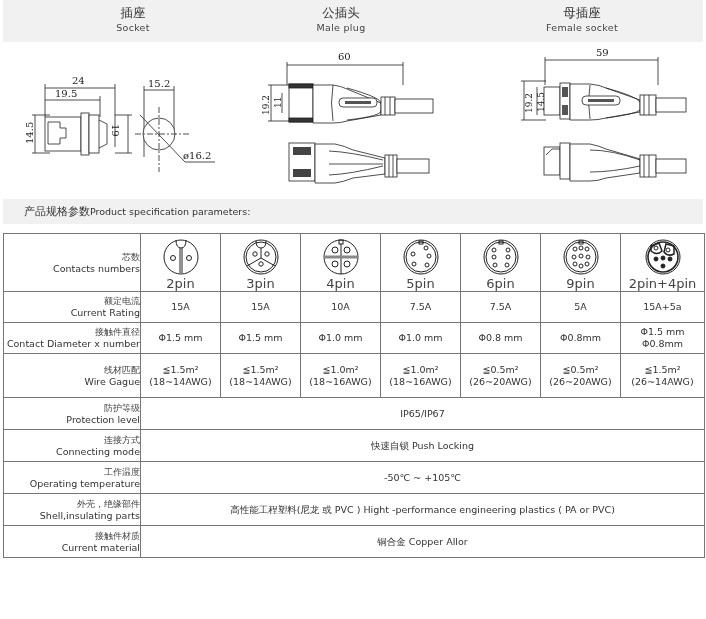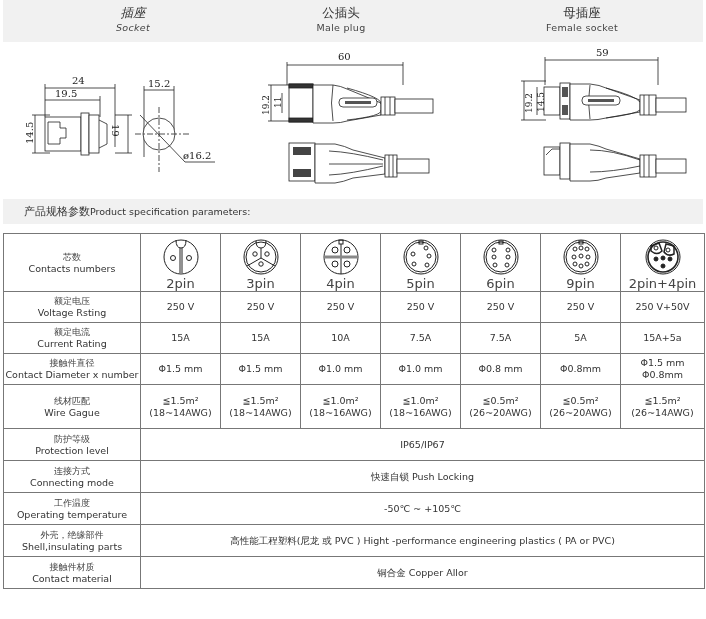--- a/index.html
+++ b/index.html
@@ -7,33 +7,33 @@
   .hdr-band{position:absolute;left:3px;top:0;width:700px;height:42px;background:#f1f1f1;}
   .hdr{position:absolute;top:4px;text-align:center;width:200px;}
   .hdr .cn{font-size:12.5px;color:#333;line-height:17px;}
   .hdr .en{font-size:9.5px;color:#444;line-height:14px;letter-spacing:0.3px;}
   .drawing{position:absolute;}
   .spec-band{position:absolute;left:3px;top:199px;width:700px;height:25px;background:#f1f1f1;}
   .spec-title{position:absolute;left:24px;top:204px;font-size:11px;color:#333;}
   .spec-title .en{font-size:9.5px;}
   table.spec{position:absolute;left:3px;top:233px;border-collapse:collapse;width:701px;table-layout:fixed;}
   table.spec td{border:1.5px solid #777;text-align:center;vertical-align:middle;font-size:9.5px;color:#333;padding:0;line-height:12px;}
-  table.spec td.lbl{width:137px;font-size:9.5px;line-height:11px;}
+  table.spec td.lbl{width:137px;font-size:9.5px;line-height:11px;text-align:right;}
   td.lbl .cn{font-size:9px;color:#444;}
   td.lbl .en{font-size:9.5px;color:#333;}
   .pin-cell{position:relative;}
   .pin-cell svg{display:block;margin:2px auto 0;}
   .pin-cell .pl{font-size:13px;color:#444;margin-top:2px;line-height:11px;}
   .two{line-height:12px;}
 </style>
 </head>
 <body>
 
 <div class="hdr-band"></div>
-<div class="hdr" style="left:33px;font-style:italic;">
+<div class="hdr" style="left:33px;">
   <div class="cn">插座</div>
   <div class="en">Socket</div>
 </div>
 <div class="hdr" style="left:241px;">
   <div class="cn">公插头</div>
   <div class="en">Male plug</div>
 </div>
 <div class="hdr" style="left:482px;">
   <div class="cn">母插座</div>
   <div class="en">Female socket</div>
@@ -267,33 +267,20 @@
             <circle cx="12" cy="21" r="2" fill="#222"></circle>
             <circle cx="19" cy="20" r="2" fill="#222"></circle>
             <circle cx="26" cy="21" r="2" fill="#222"></circle>
             <circle cx="19" cy="28" r="2" fill="#222"></circle>
           </svg>
       <div class="pl">2pin+4pin</div>
     </td>
   </tr>
   <tr style="height:31px">
     <td class="lbl">
-          <div class="cn">额定电压</div>
-          <div class="en">Voltage Rsting</div>
-        </td>
-    <td>250 V</td>
-    <td>250 V</td>
-    <td>250 V</td>
-    <td>250 V</td>
-    <td>250 V</td>
-    <td>250 V</td>
-    <td>250 V+50V</td>
-  </tr>
-  <tr style="height:31px">
-    <td class="lbl">
           <div class="cn">额定电流</div>
           <div class="en">Current Rating</div>
         </td>
     <td>15A</td>
     <td>15A</td>
     <td>10A</td>
     <td>7.5A</td>
     <td>7.5A</td>
     <td>5A</td>
     <td>15A+5a</td>
@@ -372,18 +359,18 @@
   <tr style="height:32px">
     <td class="lbl">
           <div class="cn">外壳，绝缘部件</div>
           <div class="en">Shell,insulating parts</div>
         </td>
     <td colspan="7">高性能工程塑料(尼龙 或 PVC )  Hight -performance engineering plastics ( PA or PVC)</td>
   </tr>
   <tr style="height:32px">
     <td class="lbl">
           <div class="cn">接触件材质</div>
-          <div class="en">Contact material</div>
+          <div class="en">Current material</div>
         </td>
     <td colspan="7">铜合金 Copper Allor</td>
   </tr>
 </tbody>
   </table>
 
 </body></html>

